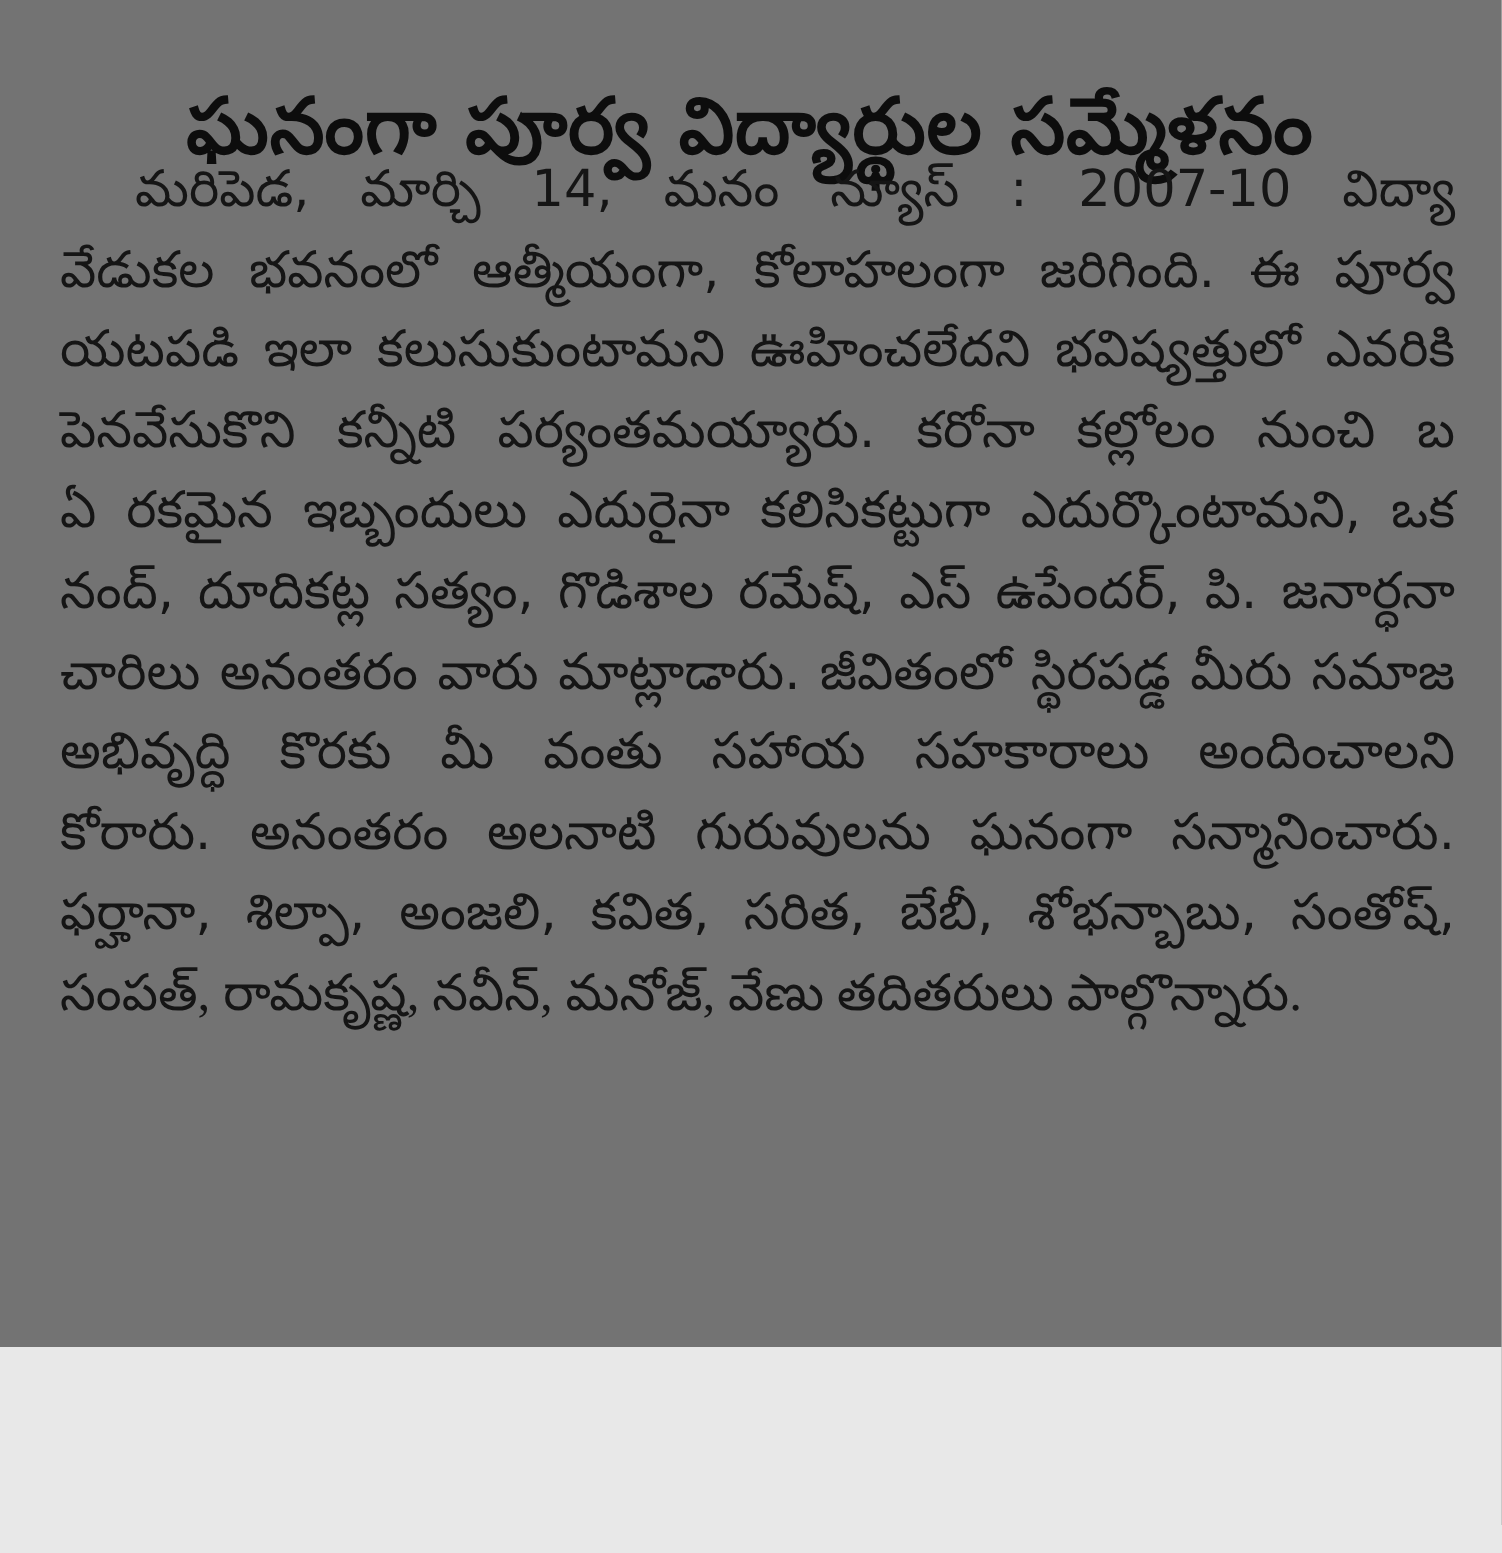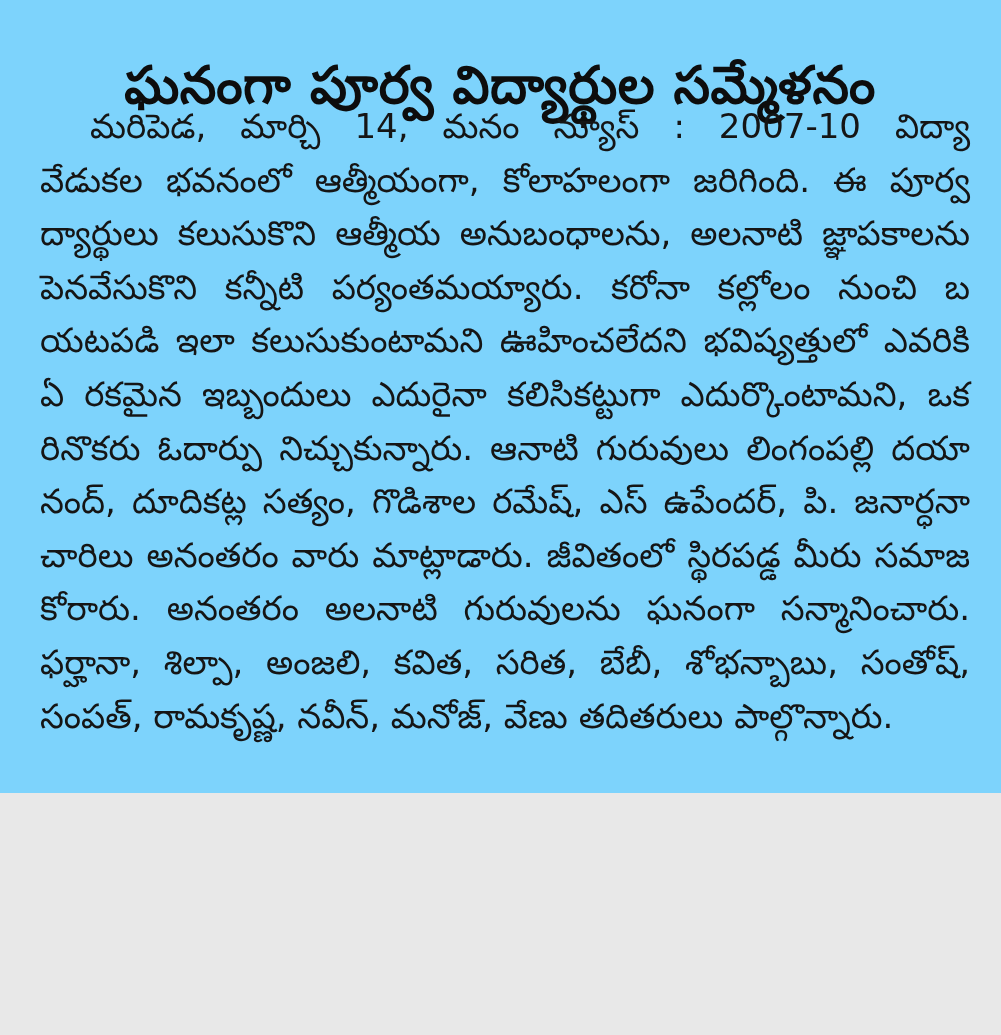--- a/index.html
+++ b/index.html
@@ -12,22 +12,22 @@
       height: 1035px;
       overflow: hidden;
       position: relative;
       color: #111;
       font-family: "DejaVu Sans", sans-serif;
     }
     .clipping {
       position: absolute;
       left: 0; top: 0;
       width: 1001px;
-      height: 793px;
-      background: #7dd3fc;
+      height: 898px;
+      background: #737373;
     }
     .headline {
       position: absolute;
       left: 20px;
       top: 6px;
       width: 960px;
       height: 88px;
       text-align: center;
       font-weight: bold;
       font-size: 52px;
@@ -50,35 +50,35 @@
       white-space: nowrap;
       text-align: justify;
       text-align-last: justify;
       color: #151515;
     }
     .line.first {
       padding-left: 50px;
     }
     .line.last {
       text-align-last: left;
+      font-family: Liberation Serif, serif;
     }
   </style>
 </head>
 <body>
 
 <div class="clipping">
   <h1 class="headline">ఘనంగా పూర్వ విద్యార్థుల సమ్మేళనం</h1>
 
   <div class="body-text">
     <span class="line first">మరిపెడ, మార్చి 14, మనం న్యూస్ : 2007-10 విద్యా</span>
     <span class="line">వేడుకల భవనంలో  ఆత్మీయంగా, కోలాహలంగా జరిగింది. ఈ పూర్వ</span>
-    <span class="line">ద్యార్థులు కలుసుకొని ఆత్మీయ అనుబంధాలను, అలనాటి జ్ఞాపకాలను</span>
+    <span class="line">యటపడి ఇలా కలుసుకుంటామని ఊహించలేదని భవిష్యత్తులో ఎవరికి</span>
     <span class="line">పెనవేసుకొని కన్నీటి పర్యంతమయ్యారు. కరోనా కల్లోలం నుంచి బ</span>
-    <span class="line">యటపడి ఇలా కలుసుకుంటామని ఊహించలేదని భవిష్యత్తులో ఎవరికి</span>
     <span class="line">ఏ రకమైన ఇబ్బందులు ఎదురైనా కలిసికట్టుగా ఎదుర్కొంటామని, ఒక</span>
-    <span class="line">రినొకరు ఓదార్పు నిచ్చుకున్నారు. ఆనాటి గురువులు లింగంపల్లి దయా</span>
     <span class="line">నంద్, దూదికట్ల సత్యం, గొడిశాల రమేష్, ఎస్ ఉపేందర్, పి. జనార్ధనా</span>
     <span class="line">చారిలు అనంతరం వారు మాట్లాడారు. జీవితంలో స్థిరపడ్డ మీరు సమాజ</span>
+    <span class="line">అభివృద్ధి కొరకు మీ వంతు సహాయ సహకారాలు అందించాలని</span>
     <span class="line">కోరారు. అనంతరం అలనాటి గురువులను ఘనంగా సన్మానించారు.</span>
     <span class="line">ఫర్హానా, శిల్పా, అంజలి, కవిత, సరిత, బేబీ, శోభన్బాబు, సంతోష్,</span>
     <span class="line last">సంపత్, రామకృష్ణ, నవీన్, మనోజ్, వేణు తదితరులు పాల్గొన్నారు.</span>
   </div>
 </div>
 
 </body></html>

